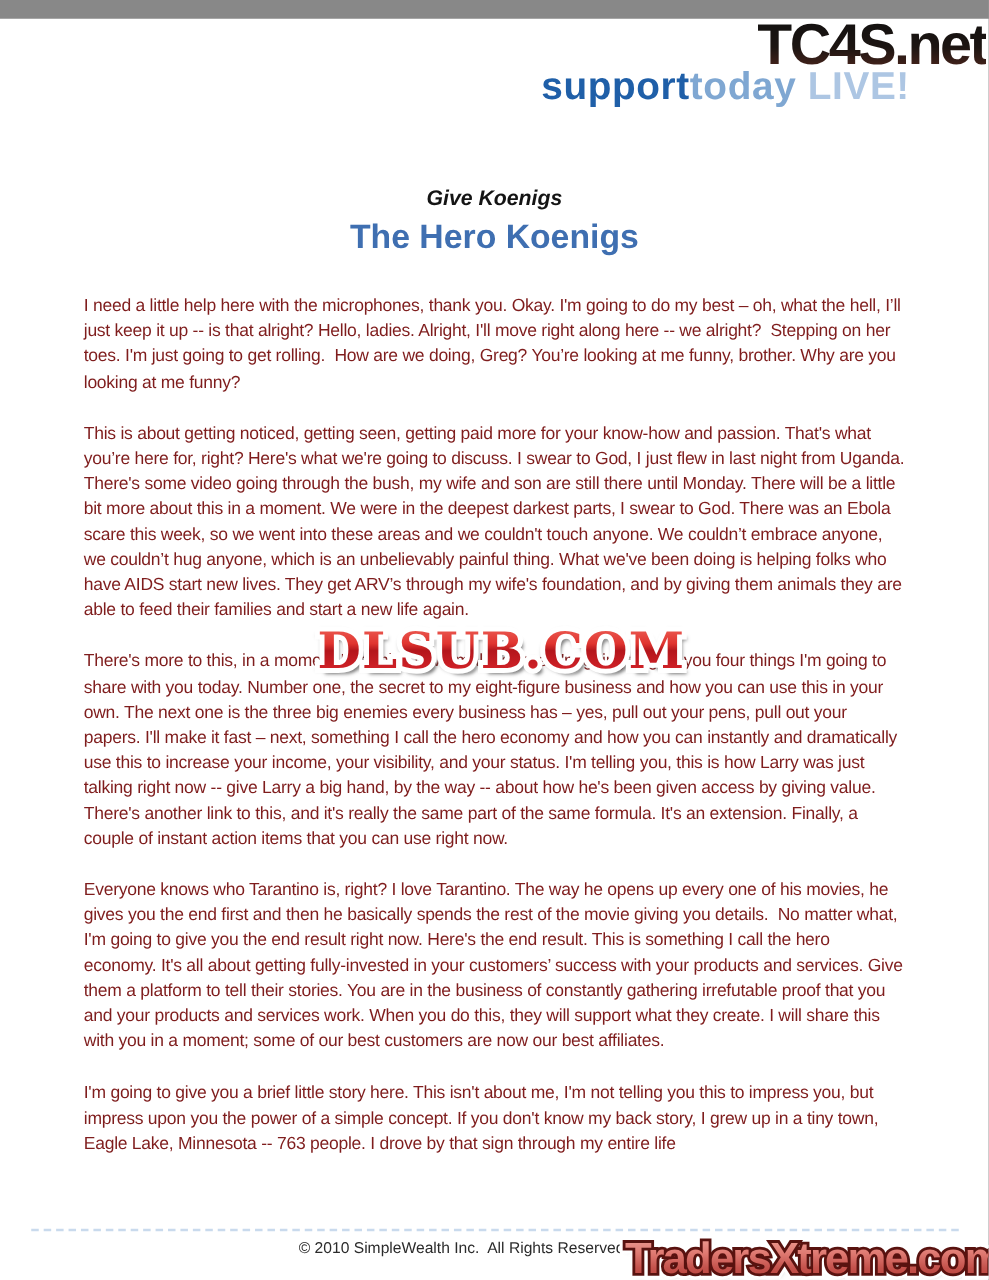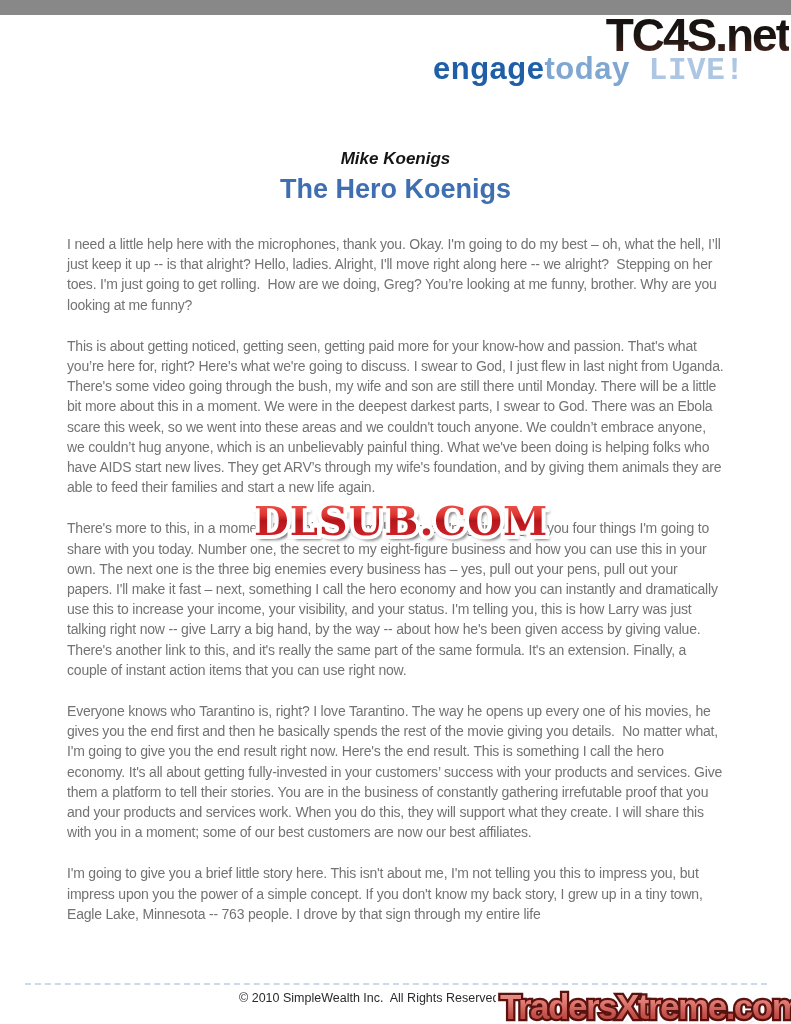--- a/index.html
+++ b/index.html
@@ -22,32 +22,32 @@
     white-space:nowrap;
   }
 
   
   .brand{
     position:absolute;left:433px;top:36px;z-index:2;
     font-size:31px;font-weight:bold;letter-spacing:0.5px;white-space:nowrap;
   }
   .brand .engage{color:#1f5fa8;}
   .brand .today{color:#7fa7d2;}
-  .brand .live{color:rgba(169,195,226,0.95);font-family:Liberation Mono, monospace;}
+  .brand .live{color:rgba(169,195,226,0.95);}
 
   
   .titleblock{position:absolute;top:133px;left:0;width:791px;text-align:center;}
   .author{font-size:17px;font-weight:bold;font-style:italic;color:#141414;line-height:22px;}
   .doc-title{margin-top:3px;font-size:27px;font-weight:bold;color:#3f6fb1;line-height:32px;}
 
   
   .bodytext{
     position:absolute;left:67px;top:219px;width:658px;
     font-size:14px;line-height:20.2px;letter-spacing:-0.2px;
-    color:#737373;text-align:left;
+    color:#7f1d1d;text-align:left;
   }
   .bodytext p{margin:0 0 21px 0;}
 
   
   .wm{position:absolute;white-space:nowrap;}
   .wm .layer{position:absolute;left:0;top:0;white-space:nowrap;}
   .wm .layer.front{position:relative;}
 
   .dlsub{
     left:254px;top:482px;z-index:5;
@@ -89,25 +89,25 @@
   .copyright{font-size:12.5px;color:#2b2b2b;line-height:16px;white-space:pre;}
 </style>
 </head>
 <body>
 
 <div class="page">
 
   <div class="tc4s">TC4S.net</div>
 
   <div class="brand">
-    <span class="engage">engage</span><span class="today">today</span><span class="live"> LIVE!</span>
+    <span class="engage">support</span><span class="today">today</span><span class="live"> LIVE!</span>
   </div>
 
   <div class="titleblock">
-    <div class="author">Mike Koenigs</div>
+    <div class="author">Give Koenigs</div>
     <div class="doc-title">The Hero Koenigs</div>
   </div>
 
   <div class="bodytext">
     <p>I need a little help here with the microphones, thank you. Okay. I'm going to do my best – oh, what the hell, I’ll just keep it up -- is that alright? Hello, ladies. Alright, I'll move right along here -- we alright?&nbsp; Stepping on her toes. I'm just going to get rolling.&nbsp; How are we doing, Greg? You’re looking at me funny, brother. Why are you looking at me funny?</p>
     <p>This is about getting noticed, getting seen, getting paid more for your know-how and passion. That's what you’re here for, right? Here's what we're going to discuss. I swear to God, I just flew in last night from Uganda. There's some video going through the bush, my wife and son are still there until Monday. There will be a little bit more about this in a moment. We were in the deepest darkest parts, I swear to God. There was an Ebola scare this week, so we went into these areas and we couldn't touch anyone. We couldn’t embrace anyone, we couldn’t hug anyone, which is an unbelievably painful thing. What we've been doing is helping folks who have AIDS start new lives. They get ARV’s through my wife's foundation, and by giving them animals they are able to feed their families and start a new life again.</p>
     <p>There's more to this, in a moment I promise it will make sense. I'm going to give you four things I'm going to share with you today. Number one, the secret to my eight-figure business and how you can use this in your own. The next one is the three big enemies every business has – yes, pull out your pens, pull out your papers. I'll make it fast – next, something I call the hero economy and how you can instantly and dramatically use this to increase your income, your visibility, and your status. I'm telling you, this is how Larry was just talking right now -- give Larry a big hand, by the way -- about how he's been given access by giving value. There's another link to this, and it's really the same part of the same formula. It's an extension. Finally, a couple of instant action items that you can use right now.</p>
     <p>Everyone knows who Tarantino is, right? I love Tarantino. The way he opens up every one of his movies, he gives you the end first and then he basically spends the rest of the movie giving you details.&nbsp; No matter what, I'm going to give you the end result right now. Here's the end result. This is something I call the hero economy. It's all about getting fully-invested in your customers’ success with your products and services. Give them a platform to tell their stories. You are in the business of constantly gathering irrefutable proof that you and your products and services work. When you do this, they will support what they create. I will share this with you in a moment; some of our best customers are now our best affiliates.</p>
     <p>I'm going to give you a brief little story here. This isn't about me, I'm not telling you this to impress you, but impress upon you the power of a simple concept. If you don't know my back story, I grew up in a tiny town, Eagle Lake, Minnesota -- 763 people. I drove by that sign through my entire life</p>
   </div>

